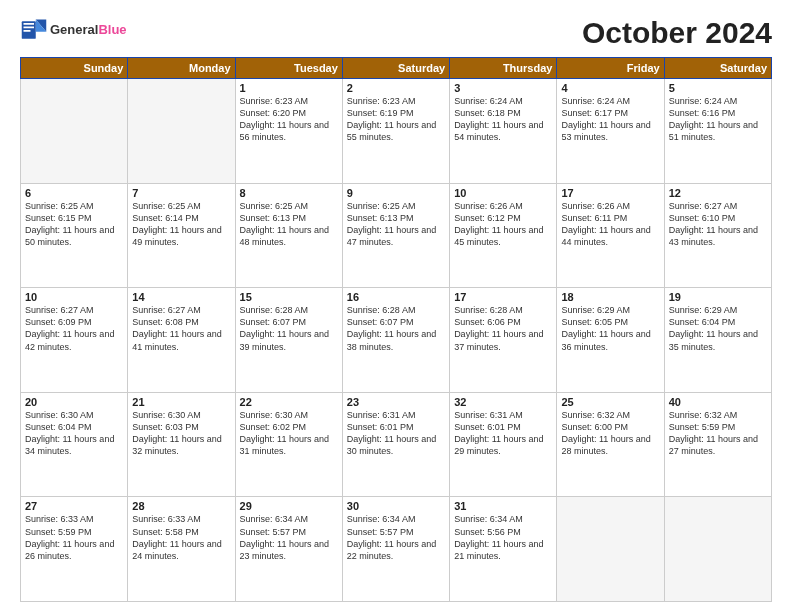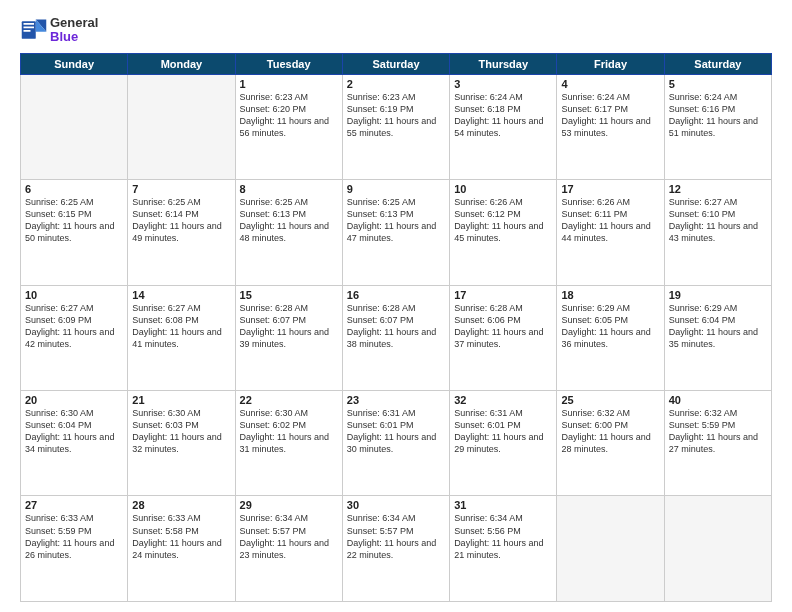--- a/index.html
+++ b/index.html
@@ -23,27 +23,27 @@
       align-items: flex-start;
       margin-bottom: 8px;
     }
     .logo {
       display: flex;
       align-items: center;
       gap: 2px;
     }
     .logo-text {
       display: flex;
-      flex-direction: column;
+      flex-direction: row;
       font-size: 13px;
       font-weight: bold;
       line-height: 1.1;
     }
     .logo-text .general { color: #333; }
-    .logo-text .blue { color: #6d28d9; }
+    .logo-text .blue { color: #ec4899; }
     .logo-icon {
       width: 28px;
       height: 28px;
     }
     .title-block {
       text-align: right;
     }
     .title-block h1 {
       font-size: 30px;
       font-weight: bold;
@@ -56,27 +56,27 @@
       color: #333;
     }
     .calendar {
       flex: 1;
       border: 1px solid #ccc;
       border-collapse: collapse;
       width: 100%;
       table-layout: fixed;
     }
     .calendar th {
-      background: #0c4a6e;
+      background: #a16207;
       color: #fff;
       font-size: 11px;
       font-weight: bold;
       padding: 4px 4px;
       border: 1px solid #1a44aa;
-      text-align: center;
+      text-align: right;
     }
     .calendar td {
       border: 1px solid #ccc;
       vertical-align: top;
       padding: 3px 4px;
       font-size: 9.2px;
       color: #333;
       background: #fff;
       height: 80px;
     }
@@ -113,20 +113,21 @@
         <rect x="4" y="8" width="12" height="2" fill="white"></rect>
         <rect x="4" y="12" width="12" height="2" fill="white"></rect>
         <rect x="4" y="16" width="8" height="2" fill="white"></rect>
       </svg>
       <div class="logo-text">
         <span class="general">General</span>
         <span class="blue">Blue</span>
       </div>
     </div>
     <div class="title-block">
+      <h1>October 2024</h1>
     </div>
   </div>
 
   <table class="calendar">
     <thead>
       <tr>
         <th>Sunday</th>
         <th>Monday</th>
         <th>Tuesday</th>
         <th>Saturday</th>

